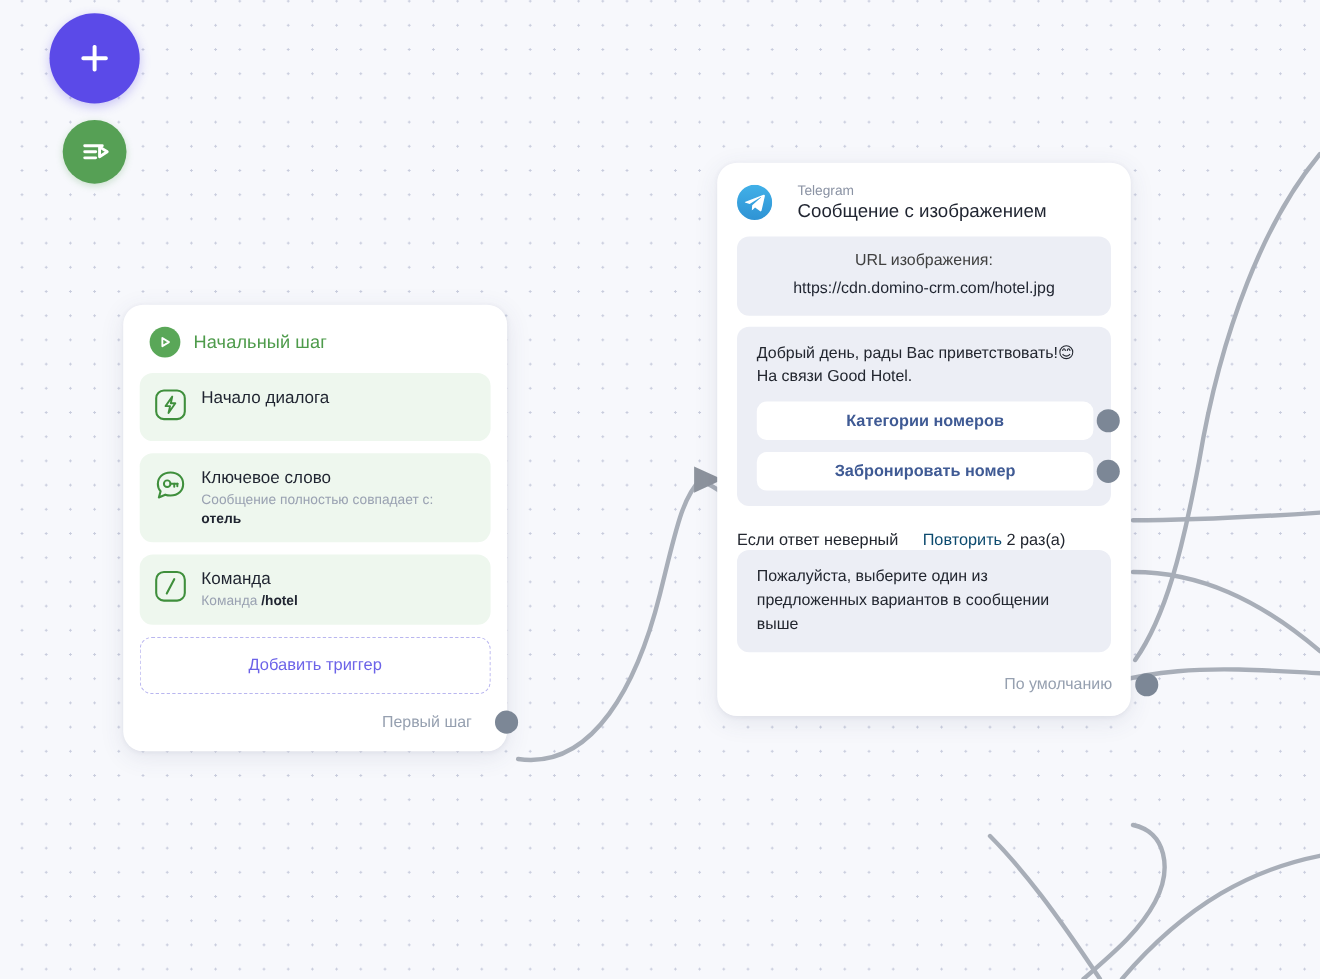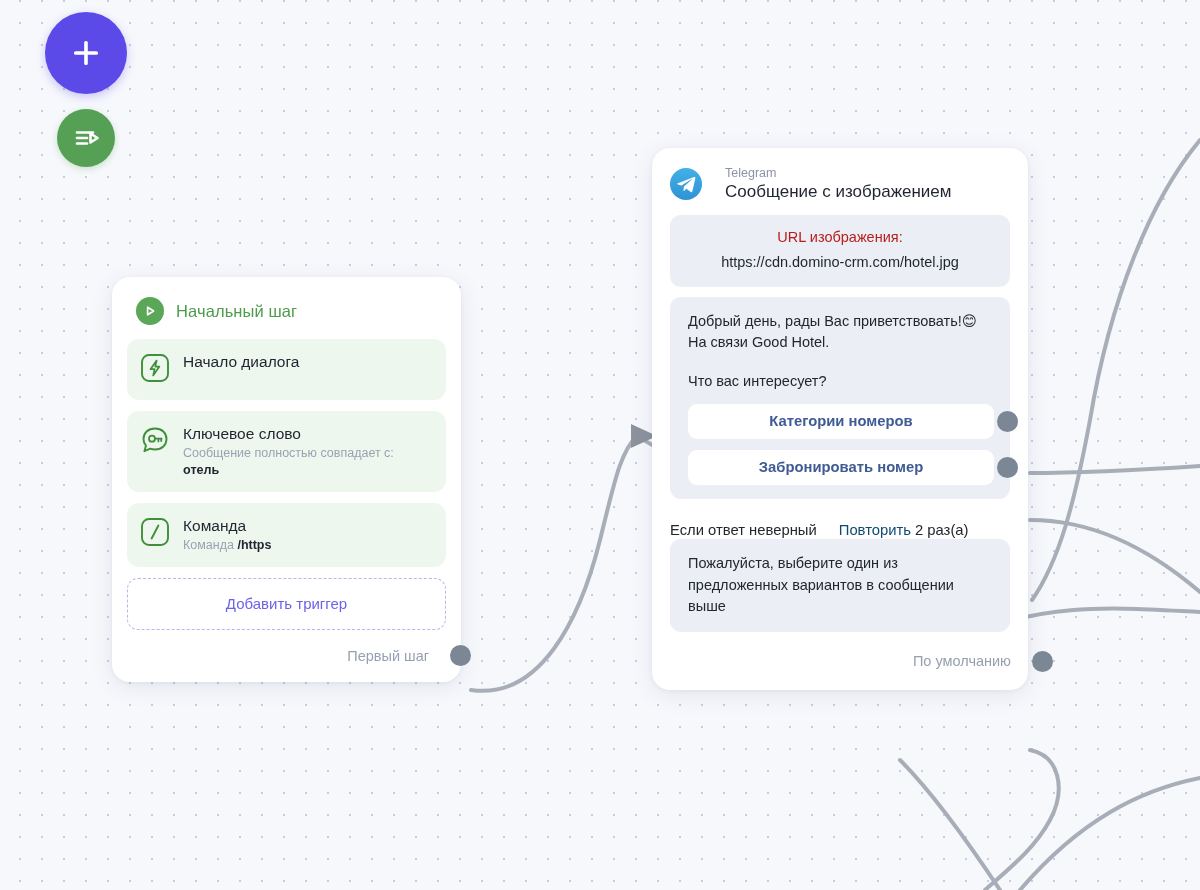--- a/index.html
+++ b/index.html
@@ -186,21 +186,21 @@
 
   .url-block {
     background: #eceef5;
     border-radius: 11px;
     margin: 0 18px 10px 18px;
     padding: 14px 10px 17px 10px;
     text-align: center;
   }
   .url-caption {
     font-size: 14.5px;
-    color: #b91c1c;
+    color: #404040;
     margin-bottom: 9px;
   }
   .url-value {
     font-size: 14.5px;
     color: #1f2430;
   }
 
   .bubble {
     background: #eceef5;
     border-radius: 11px;
@@ -356,21 +356,21 @@
       <span class="tico">
         <svg width="30" height="30" viewBox="0 0 30 30">
           <rect x="2" y="2" width="26" height="26" rx="7" fill="none" stroke="#3f8f3c" stroke-width="1.9"></rect>
           <line x1="11.6" y1="21.5" x2="18.4" y2="8.5" stroke="#3f8f3c" stroke-width="1.9" stroke-linecap="round"></line>
         </svg>
       </span>
       <div>
         <div class="trig-title">Команда</div>
         <div class="trig-sub">
           <span>Команда</span>
-          <span class="inline-val">/https</span>
+          <span class="inline-val">/hotel</span>
         </div>
       </div>
     </div>
 
     <div id="add-trigger-button">Добавить триггер</div>
 
     <div class="port-row">
       <span class="port-label">Первый шаг</span>
       <span class="port-dot"></span>
     </div>
@@ -397,21 +397,20 @@
       </div>
     </div>
 
     <div class="url-block">
       <div class="url-caption">URL изображения:</div>
       <div class="url-value">https://cdn.domino-crm.com/hotel.jpg</div>
     </div>
 
     <div class="bubble">
       <div class="bubble-text">Добрый день, рады Вас приветствовать!😊 На связи Good Hotel.</div>
-      <div class="bubble-text">Что вас интересует?</div>
 
       <div class="qr-btn">
         <span>Категории номеров</span>
         <span class="qr-dot"></span>
       </div>
       <div class="qr-btn">
         <span>Забронировать номер</span>
         <span class="qr-dot"></span>
       </div>
     </div>

